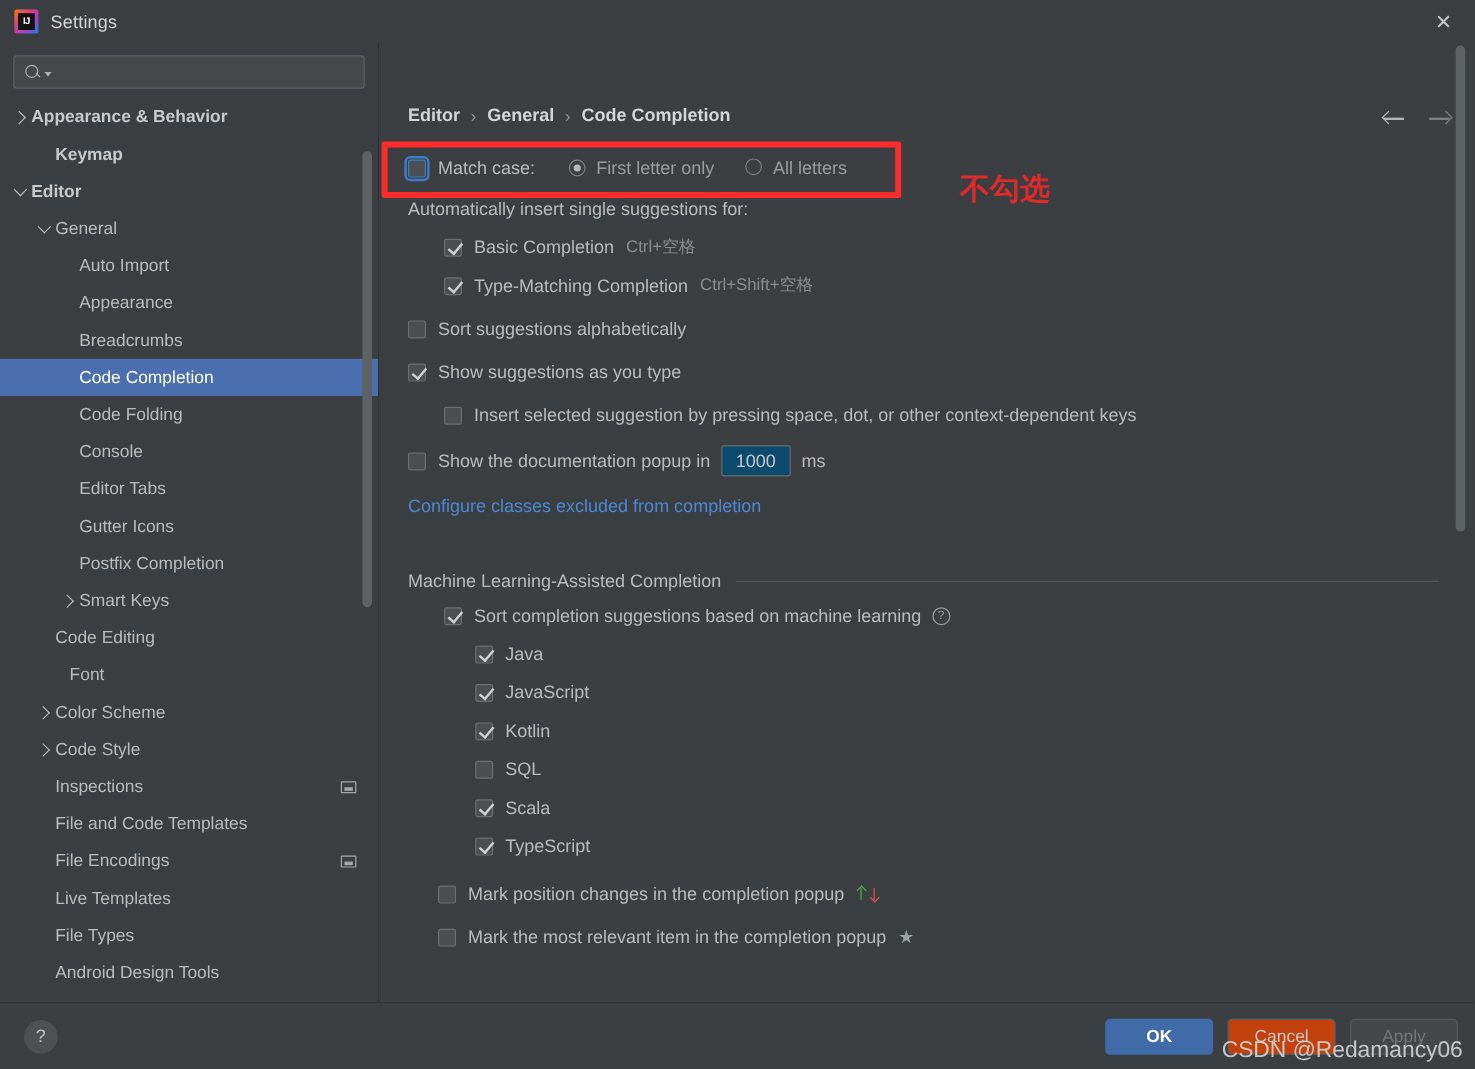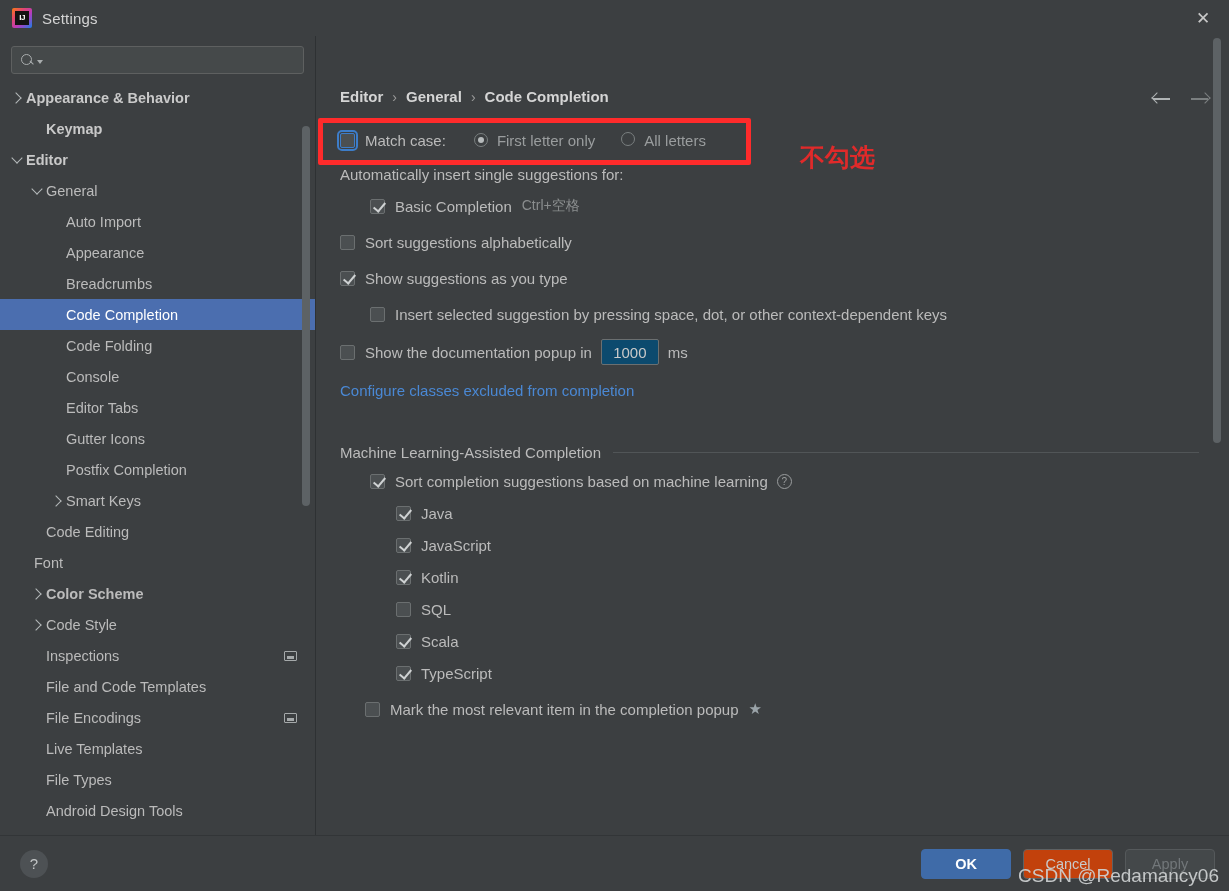--- a/index.html
+++ b/index.html
@@ -329,25 +329,25 @@
           <div class="tree-item" style="padding-left: 48px;">
             <span class="tw">
               <span class="chev right"></span>
             </span>
             <span class="tree-label">Smart Keys</span>
           </div>
           <div class="tree-item" style="padding-left: 28px;">
             <span class="tw"></span>
             <span class="tree-label">Code Editing</span>
           </div>
-          <div class="tree-item" style="padding-left: 16px;">
+          <div class="tree-item" style="padding-left: 40px;">
             <span class="tw"></span>
             <span class="tree-label">Font</span>
           </div>
-          <div class="tree-item" style="padding-left: 28px; font-weight: bold;">
+          <div class="tree-item" style="padding-left: 28px;">
             <span class="tw">
               <span class="chev right"></span>
             </span>
             <span class="tree-label">Color Scheme</span>
           </div>
           <div class="tree-item" style="padding-left: 28px;">
             <span class="tw">
               <span class="chev right"></span>
             </span>
             <span class="tree-label">Code Style</span>
@@ -421,20 +421,25 @@
         <div class="row">
           <span class="label">Automatically insert single suggestions for:</span>
         </div>
 
         <div class="row indent2">
           <span class="cb checked"></span>
           <span class="label">Basic Completion</span>
           <span class="shortcut">Ctrl+空格</span>
         </div>
 
+        <div class="row indent2">
+          <span class="cb checked"></span>
+          <span class="label">Type-Matching Completion</span>
+          <span class="shortcut">Ctrl+Shift+空格</span>
+        </div>
 
         <div class="row" style="margin-top:4px;">
           <span class="cb"></span>
           <span class="label">Sort suggestions alphabetically</span>
         </div>
 
         <div class="row" style="margin-top:4px;">
           <span class="cb checked"></span>
           <span class="label">Show suggestions as you type</span>
         </div>
@@ -486,20 +491,34 @@
             <div class="row indent3">
               <span class="cb checked"></span>
               <span class="label">Scala</span>
             </div>
             <div class="row indent3">
               <span class="cb checked"></span>
               <span class="label">TypeScript</span>
             </div>
           </div>
 
+        <div class="row indent1" style="margin-top:8px;">
+          <span class="cb"></span>
+          <span class="label">Mark position changes in the completion popup</span>
+          <span class="ud-arrows">
+            <span class="ar up">
+                <span class="st"></span>
+                <span class="hd"></span>
+              </span>
+            <span class="ar down">
+                <span class="st"></span>
+                <span class="hd"></span>
+              </span>
+          </span>
+        </div>
 
         <div class="row indent1" style="margin-top:4px;">
           <span class="cb"></span>
           <span class="label">Mark the most relevant item in the completion popup</span>
           <span class="star">★</span>
         </div>
       </div>
 
       <div class="sb-track" style="top:2px; height:405px; right:8px;"></div>
     </div>

